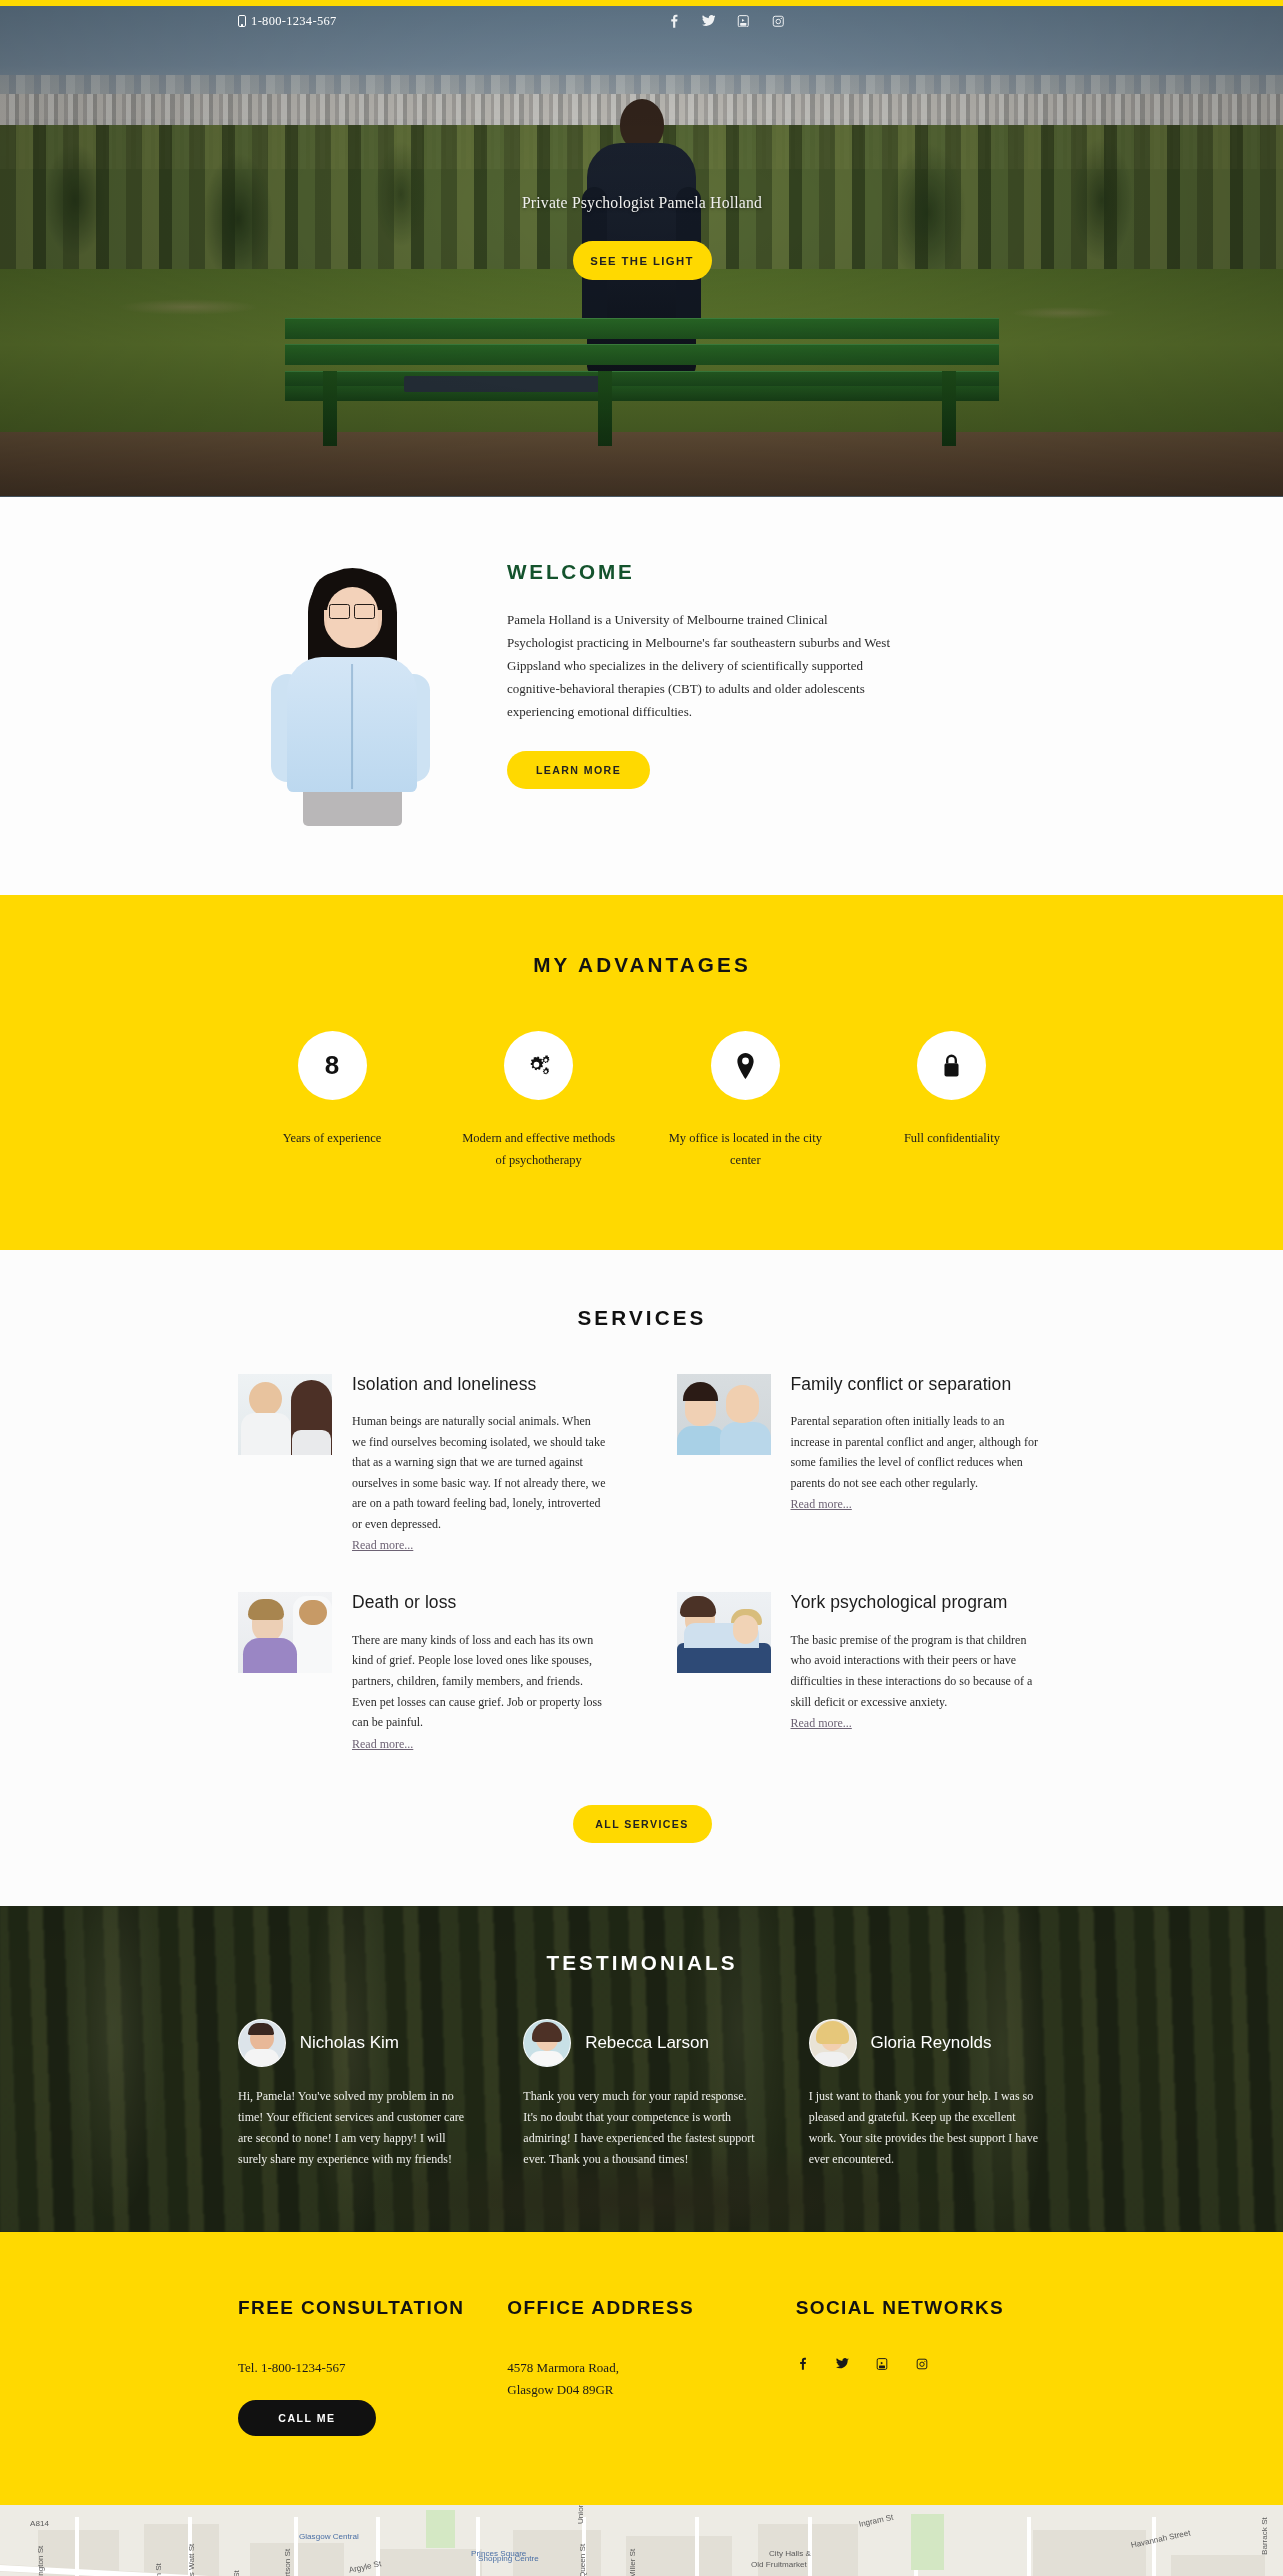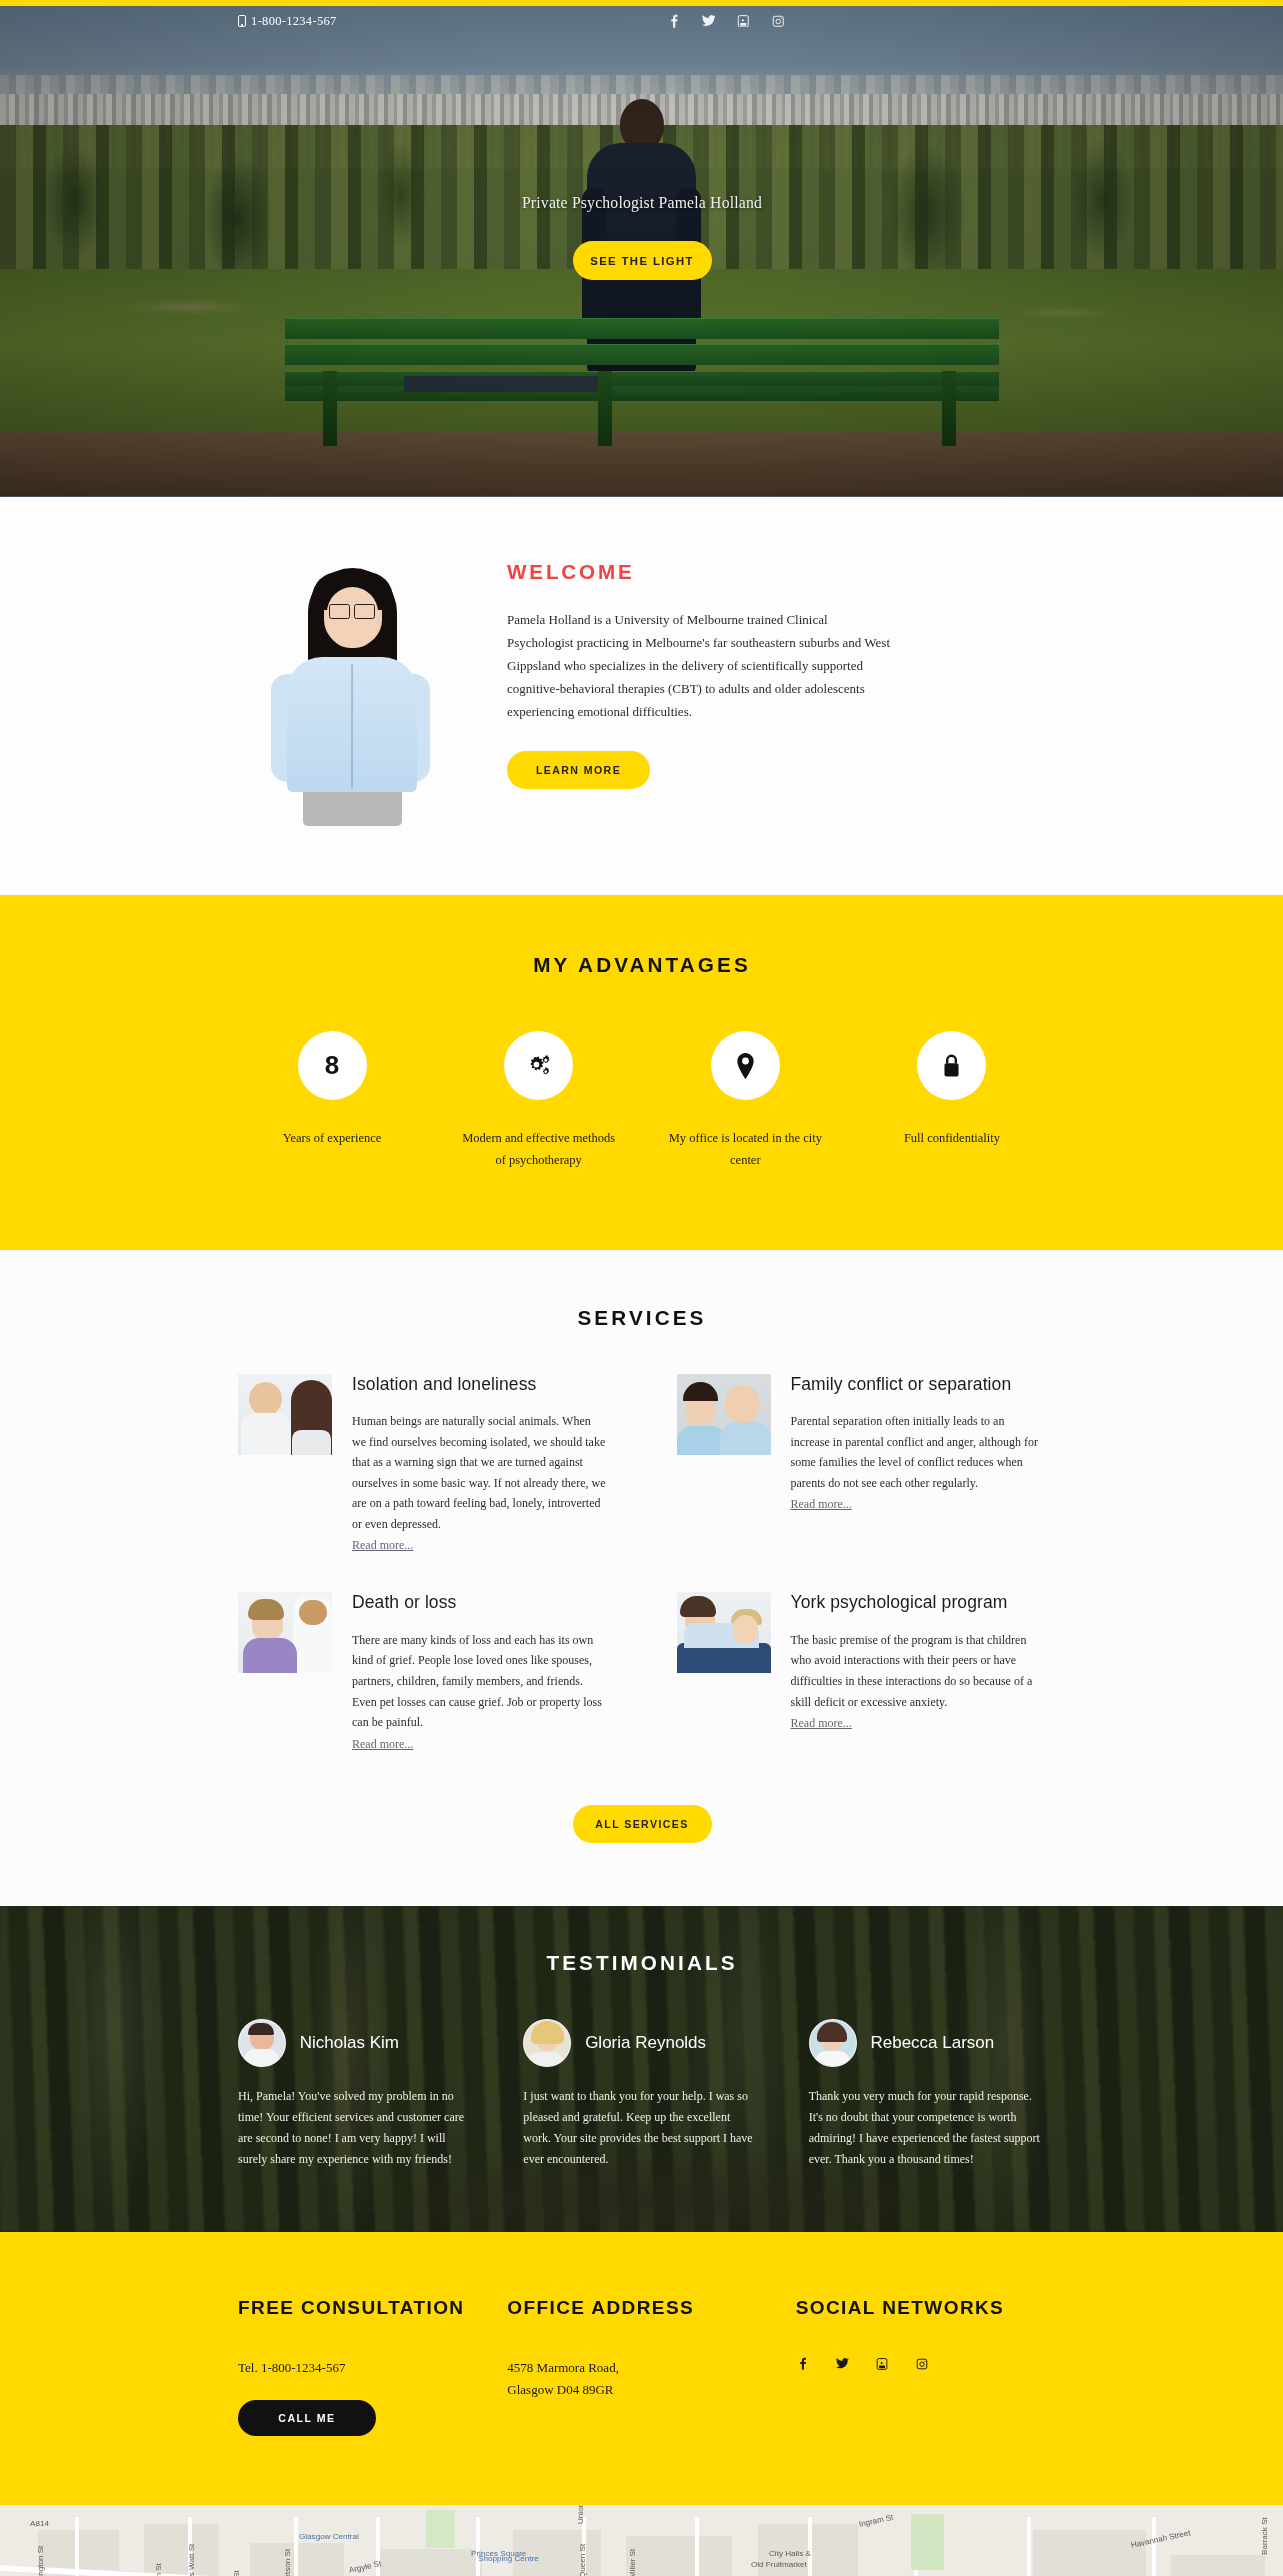--- a/index.html
+++ b/index.html
@@ -190,21 +190,21 @@
     border-radius: 35px 35px 6.3px 6.3px; z-index:1;
   }
   .wp-shirt::after{ content:""; position:absolute; left:50%; top:6.3px; width:1.9px; height:125px; background:rgba(120,160,195,.55); transform:translateX(-50%); }
   .wp-armL{ position:absolute; left:33px; top:111px; width:33px; height:108px; background:#cde2f3; border-radius:16.3px; z-index:1; }
   .wp-armR{ position:absolute; right:33px; top:111px; width:33px; height:108px; background:#cde2f3; border-radius:16.3px; z-index:1; }
   .wp-pants{ position:absolute; left:65px; top:219px; width:99px; height:44px; background:#b9b7b8; border-radius:5px; }
 
   .welcome-body { flex:1; padding-left:44px; padding-top:2.5px; }
   .sec-title {
     font-family:"Liberation Sans", sans-serif; font-weight:bold;
-    font-size:20.7px; letter-spacing:2.8px; color:#ef4444;
+    font-size:20.7px; letter-spacing:2.8px; color:#14532d;
   }
   .welcome-text {
     margin-top:24px; font-family:"Liberation Serif", serif; font-size:13px;
     line-height:1.78; color:#2b2b2b; max-width:388px;
   }
   .welcome-btn { margin-top:27.6px; width:143px; height:38px; font-size:10.6px; }
 
   
   .advantages {
     background:#ffd900; width:1284px; padding: 58px 238px 78px 238px; text-align:center;
@@ -557,36 +557,36 @@
             <div class="avatar av1">
                 <span class="h"></span>
               </div>
             <div class="test-name">Nicholas Kim</div>
           </div>
           <p class="test-text">Hi, Pamela! You've solved my problem in no time! Your efficient services and customer care are second to none! I am very happy! I will surely share my experience with my friends!</p>
         </div>
 
         <div>
           <div class="test-head">
+            <div class="avatar av2">
+                <span class="h"></span>
+              </div>
+            <div class="test-name">Rebecca Larson</div>
+          </div>
+          <p class="test-text">Thank you very much for your rapid response. It's no doubt that your competence is worth admiring! I have experienced the fastest support ever. Thank you a thousand times!</p>
+        </div>
+
+        <div>
+          <div class="test-head">
             <div class="avatar av3">
                 <span class="h"></span>
               </div>
             <div class="test-name">Gloria Reynolds</div>
           </div>
           <p class="test-text">I just want to thank you for your help. I was so pleased and grateful. Keep up the excellent work. Your site provides the best support I have ever encountered.</p>
-        </div>
-
-        <div>
-          <div class="test-head">
-            <div class="avatar av2">
-                <span class="h"></span>
-              </div>
-            <div class="test-name">Rebecca Larson</div>
-          </div>
-          <p class="test-text">Thank you very much for your rapid response. It's no doubt that your competence is worth admiring! I have experienced the fastest support ever. Thank you a thousand times!</p>
         </div>
 
       </div>
     </div>
   </section>
 
   <section class="footer">
     <div class="fcol c1">
       <div class="f-title">FREE CONSULTATION</div>
       <div class="f-text">Tel. 1-800-1234-567</div>

